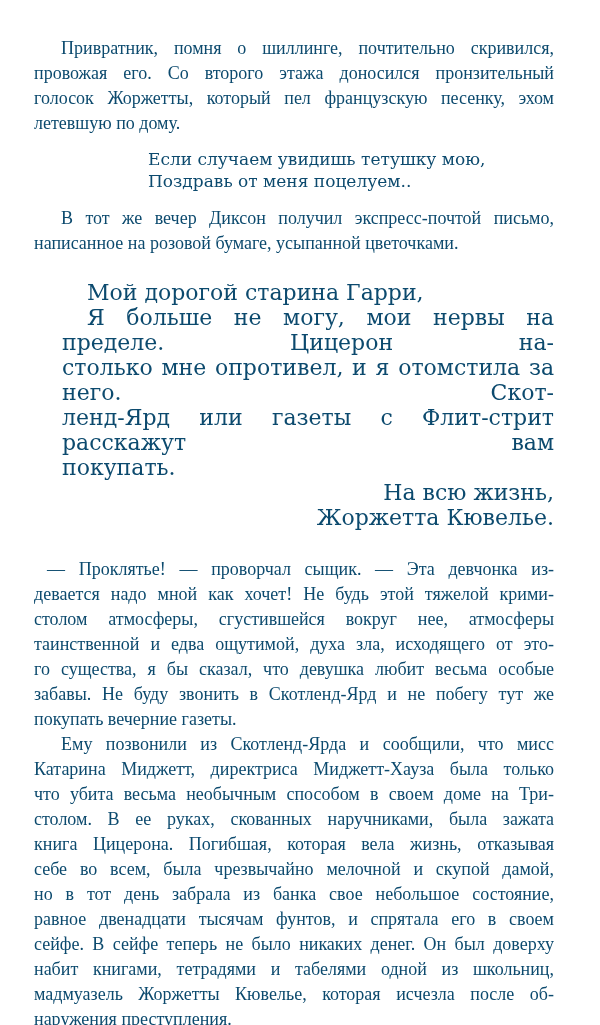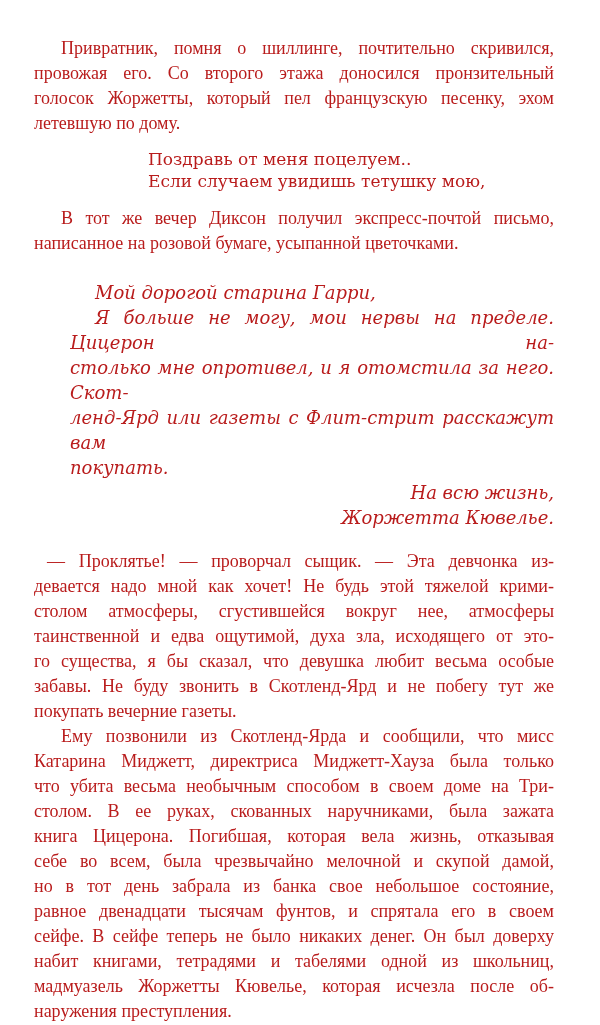--- a/index.html
+++ b/index.html
@@ -9,21 +9,21 @@
   }
   .page {
     position: relative;
     width: 600px;
     height: 1025px;
     margin: 0;
     background: #ffffff;
     box-sizing: border-box;
     padding: 36px 46px 0 34px;
     font-family: "Liberation Serif", serif;
-    color: #b91c1c;
+    color: #0c4a6e;
     overflow: hidden;
   }
   .para {
     font-size: 18px;
     line-height: 25px;
   }
   
   .tline {
     text-align: justify;
     text-align-last: justify;
@@ -42,28 +42,27 @@
     margin-left: 114px;
     font-family: "DejaVu Serif", serif;
     font-size: 17px;
     line-height: 22px;
   }
   .verse .tline {
     text-align: left;
     text-align-last: left;
   }
   .para-2 { margin-top: 14px; }
-  .para-3 { margin-top: 19px; }
+  .para-3 { margin-top: 27px; }
   .para-4 { margin-top: 0; }
   .letter {
     margin-top: 24px;
-    margin-left: 36px;
+    margin-left: 28px;
     font-family: "DejaVu Serif", serif;
-    font-style: italic;
-    font-size: 18px;
+    font-size: 22px;
     line-height: 25px;
   }
   .letter-salutation {
     text-indent: 25px;
     text-align: left;
   }
   .letter-body .tline:first-child {
     text-indent: 25px;
   }
   .letter-signature .tline {
@@ -77,22 +76,22 @@
 <div class="page">
 
   <div class="para justify indent-first">
       <div class="tline">Привратник, помня о шиллинге, почтительно скривился,</div>
       <div class="tline">провожая его. Со второго этажа доносился пронзительный</div>
       <div class="tline">голосок Жоржетты, который пел французскую песенку, эхом</div>
       <div class="tline">летевшую по дому.</div>
     </div>
 
   <div class="verse">
+      <div class="tline">Если случаем увидишь тетушку мою,</div>
       <div class="tline">Поздравь от меня поцелуем..</div>
-      <div class="tline">Если случаем увидишь тетушку мою,</div>
     </div>
 
   <div class="para para-2 justify indent-first">
       <div class="tline">В тот же вечер Диксон получил экспресс-почтой письмо,</div>
       <div class="tline">написанное на розовой бумаге, усыпанной цветочками.</div>
     </div>
 
   <div class="letter">
     <div class="letter-salutation">Мой дорогой старина Гарри,</div>
     <div class="letter-body justify">

